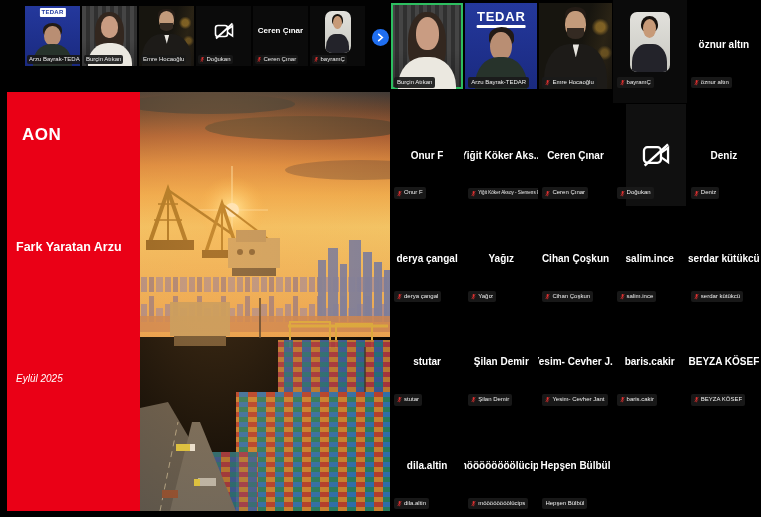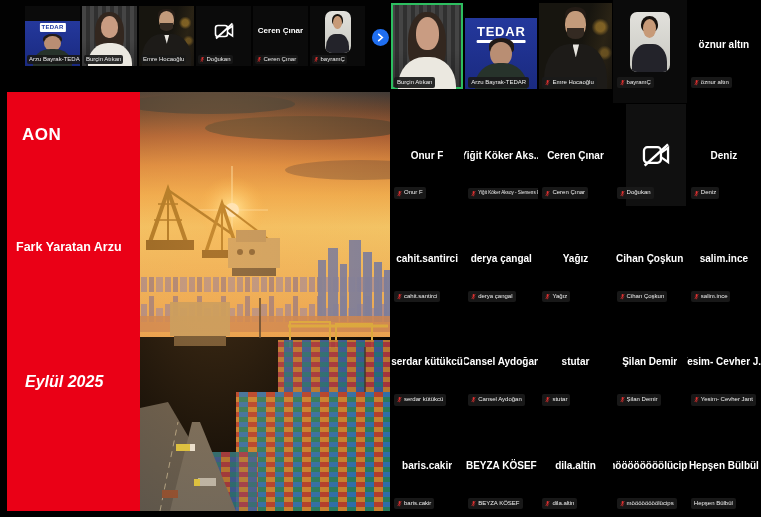--- a/index.html
+++ b/index.html
@@ -18,21 +18,21 @@
              font-size:8px;font-weight:700;white-space:nowrap;}
   .next-btn{position:absolute;left:372px;top:29px;width:17px;height:17px;border-radius:50%;
             background:#1f6ef0;border:none;display:flex;align-items:center;justify-content:center;
             cursor:pointer;padding:0;}
   .next-btn svg{width:9px;height:9px;}
 
   
   .vidfill{position:absolute;inset:0;overflow:hidden;}
   .bg-burcin{background:linear-gradient(rgba(0,0,0,0) 55%,rgba(0,0,0,.25)),
              repeating-linear-gradient(90deg,#454545 0 4px,#303030 4px 8px);}
-  .bg-arzu{background:linear-gradient(#24389c,#1a2a80);margin-top:15px;}
+  .bg-arzu{background:linear-gradient(#24389c,#1a2a80);}
   .bg-emre{background:radial-gradient(circle at 84% 28%,rgba(200,150,50,.55) 0 5%,transparent 10%),
             radial-gradient(circle at 90% 58%,rgba(200,150,50,.4) 0 4%,transparent 9%),
             linear-gradient(105deg,#17150f 55%,#2a2315 78%,#181510);}
   .person{position:absolute;inset:0;overflow:hidden;}
   .person div{position:absolute;}
   .p-burcin .hair{left:24%;top:10%;width:52%;height:72%;border-radius:46% 46% 40% 40%;background:#33271f;}
   .p-burcin .head{left:34%;top:16%;width:32%;height:38%;border-radius:50% 50% 45% 45%;background:#c99c82;}
   .p-burcin .torso{left:10%;top:62%;width:80%;height:42%;border-radius:45% 45% 0 0/80% 80% 0 0;background:#ebe8e0;}
   .p-arzu .hair{left:33%;top:28%;width:34%;height:22%;border-radius:50% 50% 30% 30%;background:#211a16;}
   .p-arzu .head{left:35%;top:33%;width:30%;height:34%;border-radius:50%;background:#b98e73;}
@@ -52,21 +52,21 @@
               font-weight:800;font-size:6px;line-height:1.1;padding:1px 2px;border-radius:1px;letter-spacing:.3px;}
   .tedar-big{position:absolute;top:7px;left:50%;transform:translateX(-50%);color:#fff;font-weight:800;
              font-size:13px;letter-spacing:.8px;line-height:1;text-align:center;}
   .tedar-big::after{content:"";display:block;height:3px;background:#fff;margin-top:2px;border-radius:1px;}
 
   
   .slide{position:absolute;left:7px;top:92px;width:383px;height:419px;display:flex;}
   .slide-red{position:relative;width:133px;flex:none;background:#ea0016;}
   .aon{position:absolute;left:15px;top:33px;font-size:17px;font-weight:800;letter-spacing:.5px;}
   .slide-title{position:absolute;left:9px;top:146px;font-size:12.5px;font-weight:700;line-height:18px;}
-  .slide-date{position:absolute;left:9px;top:281px;font-size:16px;font-weight:700;font-style:italic;margin-left:9px;}
+  .slide-date{position:absolute;left:9px;top:281px;font-size:10px;font-weight:400;font-style:italic;}
   .slide-img{position:relative;width:250px;flex:none;overflow:hidden;}
   .slide-img svg{display:block;width:100%;height:100%;}
 
   
   .gallery{position:absolute;left:390px;top:0;width:371px;height:517px;display:grid;
            grid-template-columns:repeat(5,1fr);grid-template-rows:repeat(5,1fr);}
   .cell{position:relative;background:#000;overflow:hidden;}
   .cell--avatar{background:#0b0b0b;}
   .vid{position:absolute;left:1px;right:1px;top:3px;bottom:14px;overflow:hidden;}
   .vid.speaking{outline:2px solid #2dbe60;outline-offset:-2px;}
@@ -426,29 +426,20 @@
       <div class="center-name">Deniz</div>
       <div class="chip">
         <svg class="mic">
             <use href="#mic-off"></use>
           </svg>
         <span>Deniz</span>
       </div>
     </div>
 
     <div class="cell">
-      <div class="center-name">cahit.santirci</div>
-      <div class="chip">
-        <svg class="mic">
-            <use href="#mic-off"></use>
-          </svg>
-        <span>cahit.santirci</span>
-      </div>
-    </div>
-    <div class="cell">
       <div class="center-name">derya çangal</div>
       <div class="chip">
         <svg class="mic">
             <use href="#mic-off"></use>
           </svg>
         <span>derya çangal</span>
       </div>
     </div>
     <div class="cell">
       <div class="center-name">Yağız</div>
@@ -478,29 +469,20 @@
       </div>
     </div>
 
     <div class="cell">
       <div class="center-name">serdar kütükcü</div>
       <div class="chip">
         <svg class="mic">
             <use href="#mic-off"></use>
           </svg>
         <span>serdar kütükcü</span>
-      </div>
-    </div>
-    <div class="cell">
-      <div class="center-name">Cansel Aydoğan</div>
-      <div class="chip">
-        <svg class="mic">
-            <use href="#mic-off"></use>
-          </svg>
-        <span>Cansel Aydoğan</span>
       </div>
     </div>
     <div class="cell">
       <div class="center-name">stutar</div>
       <div class="chip">
         <svg class="mic">
             <use href="#mic-off"></use>
           </svg>
         <span>stutar</span>
       </div>

